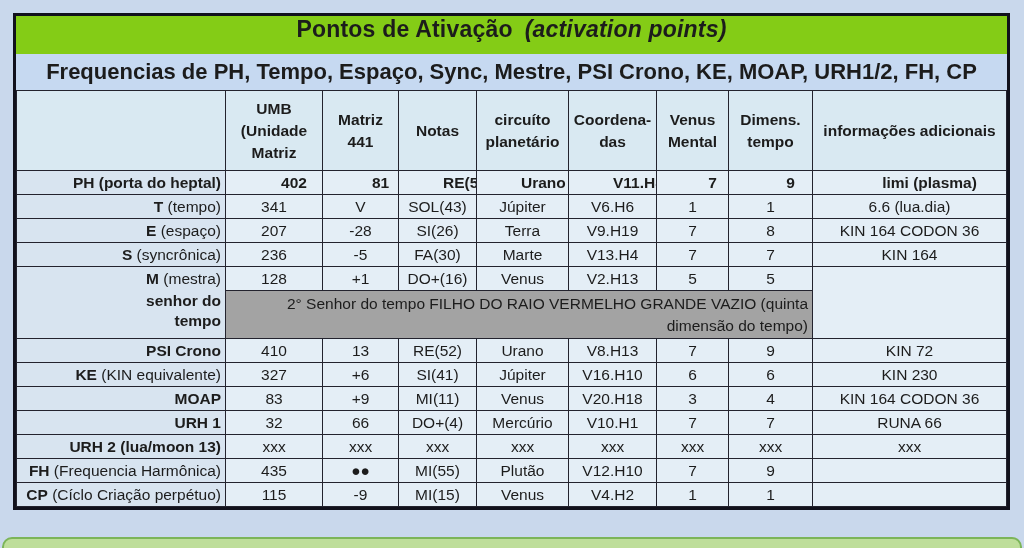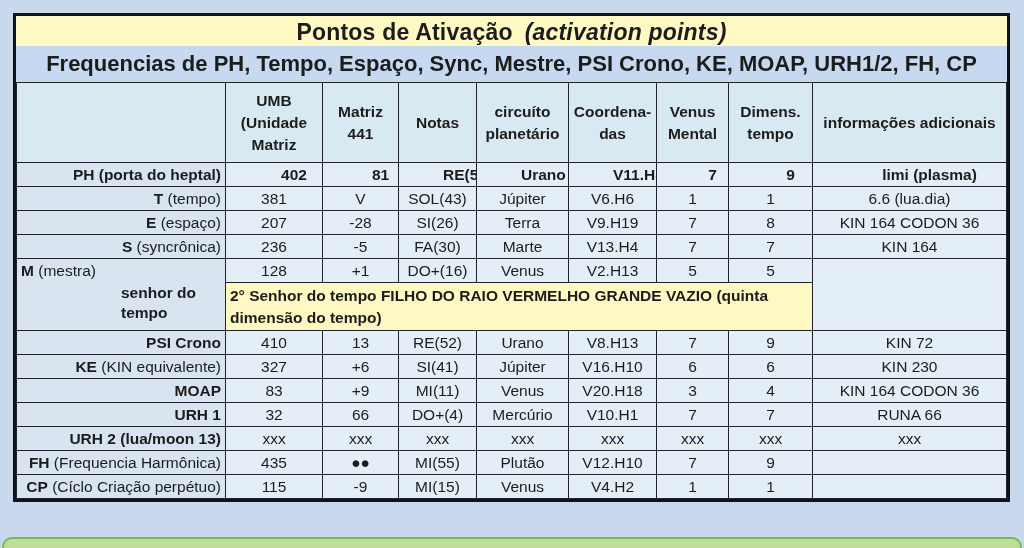--- a/index.html
+++ b/index.html
@@ -13,23 +13,23 @@
     position: relative;
   }
   .frame {
     position: absolute;
     left: 13px; top: 13px;
     width: 997px;
     border: 3px solid #11111c;
     background: #ffffff;
   }
   .title-band {
-    height: 30px;
-    display: flex; align-items: flex-end; justify-content: center;
-    background: #fef9c3;
+    height: 38px;
+    display: flex; align-items: flex-start; justify-content: center;
+    background: #84cc16;
     font-size: 23px; font-weight: bold;
     letter-spacing: 0.2px;
   }
   .title-italic { font-style: italic; margin-left: 12px; }
   .subtitle-band {
     height: 36px;
     display: flex; align-items: center; justify-content: center;
     background: #c6d9f1;
     font-size: 22px; font-weight: bold;
   }
@@ -62,40 +62,39 @@
     white-space: nowrap;
   }
   td.data {
     background: #e4eef6;
     text-align: center;
   }
   tr.bold td, td.b { font-weight: bold; padding-left: 44px; }
   td.label b { font-weight: bold; }
   td.mlabel {
     background: #d8e4f0;
-    text-align: left;
+    text-align: right;
     padding-right: 6px;
     border-right: 2px solid #23232e;
     vertical-align: top;
     font-weight: bold;
   }
   td.mlabel .m-line { font-weight: normal; line-height: 24px; }
   td.mlabel .m-line b { font-weight: bold; }
   td.mlabel .senhor-line {
     font-weight: bold;
     max-width: 100px;
     margin-left: auto;
     line-height: 20px;
   }
   td.merged {
-    background: #fef9c3;
-    text-align: left;
+    background: #a3a3a3;
+    text-align: right;
     line-height: 24px;
     padding: 0 14px;
-    font-weight: bold;
   }
   .green-bar {
     position: absolute;
     left: 2px; right: 2px;
     top: 537px;
     height: 26px;
     background: #bede9a;
     border: 2px solid #7cb558;
     border-radius: 10px;
   }
@@ -148,21 +147,21 @@
         <td class="data">RE(51)</td>
         <td class="data">Urano</td>
         <td class="data">V11.H8</td>
         <td class="data">7</td>
         <td class="data">9</td>
         <td class="data">limi (plasma)</td>
       </tr>
 
       <tr>
         <td class="label"><b>T</b><span> (tempo)</span></td>
-        <td class="data">381</td>
+        <td class="data">341</td>
         <td class="data">V</td>
         <td class="data">SOL(43)</td>
         <td class="data">Júpiter</td>
         <td class="data">V6.H6</td>
         <td class="data">1</td>
         <td class="data">1</td>
         <td class="data">6.6 (lua.dia)</td>
       </tr>
 
       <tr>

